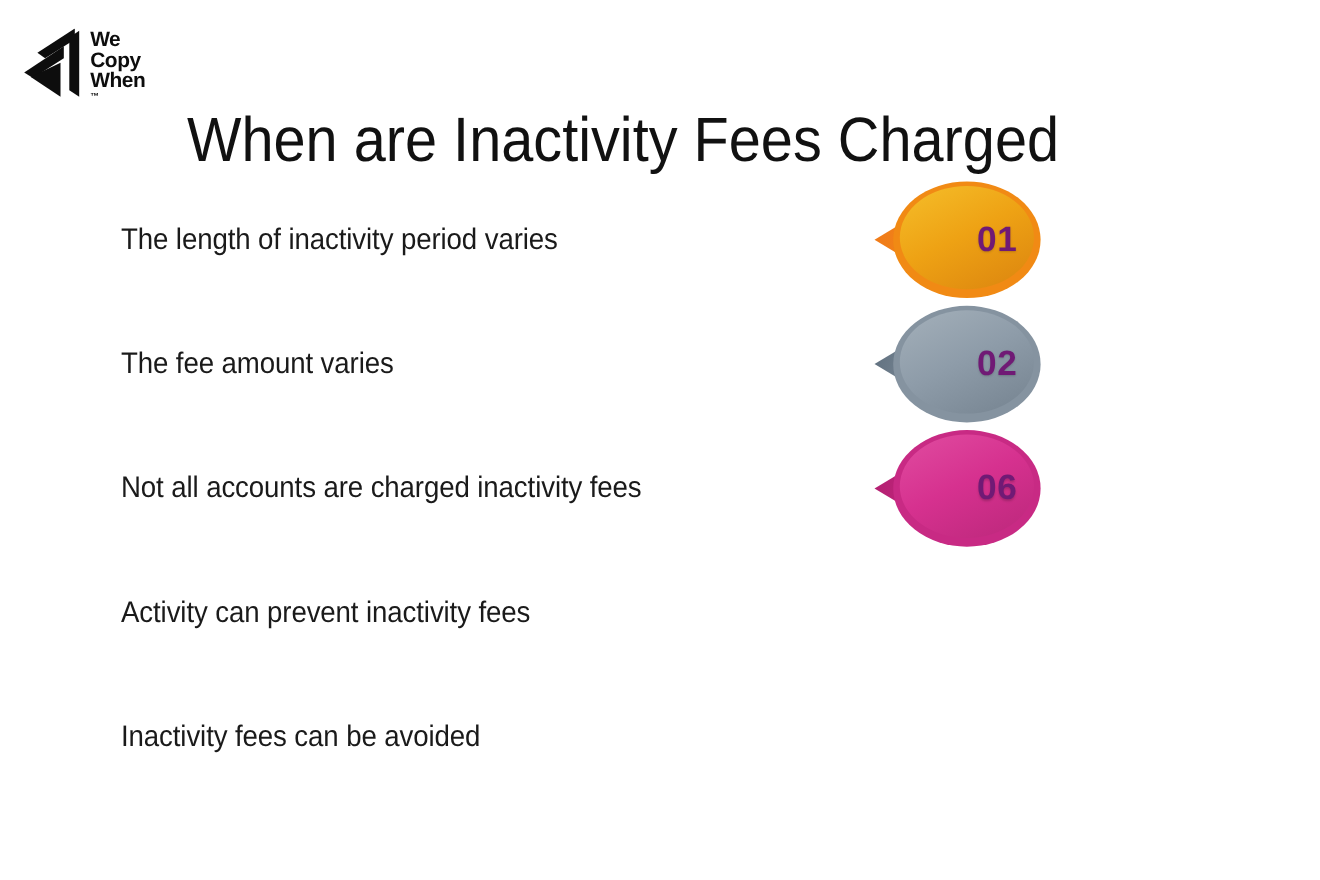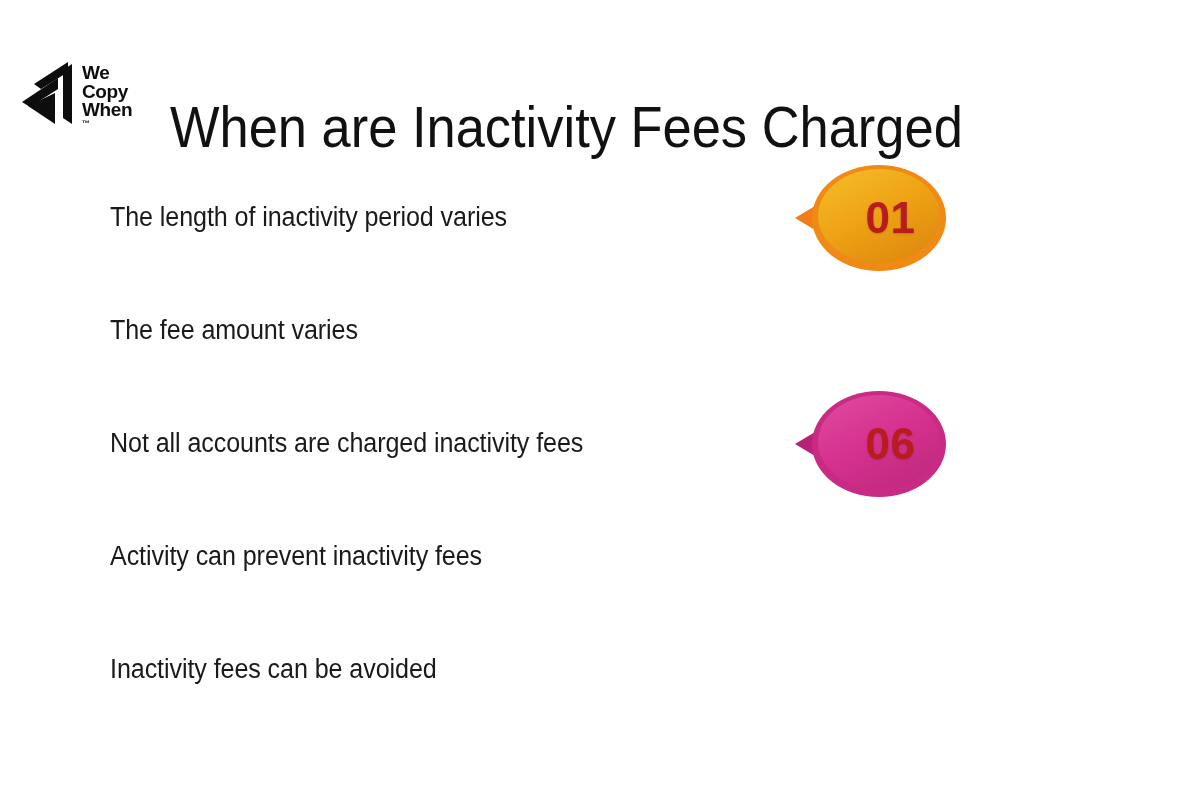--- a/index.html
+++ b/index.html
@@ -17,21 +17,20 @@
 
   
   #brand-logo {
     position: absolute;
     left: 14px;
     top: 26px;
     width: 170px;
     height: 72px;
     display: flex;
     align-items: flex-start;
-    margin-top: 36px;
   }
   #brand-logo .logo-mark {
     width: 62px;
     height: 66px;
     flex: 0 0 auto;
   }
   #brand-logo .logo-words {
     margin-left: 6px;
     margin-top: 2px;
     line-height: 0.98;
@@ -103,31 +102,31 @@
     height: 108px;
   }
   .step-badge svg {
     display: block;
     width: 155px;
     height: 108px;
     overflow: visible;
   }
   .badge-num {
     position: absolute;
-    left: 0;
+    left: 16px;
     top: 0;
     width: 155px;
     height: 108px;
     display: flex;
     align-items: center;
     justify-content: center;
     padding-left: 40px;
     box-sizing: border-box;
-    color: #b91c1c;
-    font-size: 44px;
+    color: #701a75;
+    font-size: 32px;
     font-weight: bold;
     letter-spacing: 0.5px;
     font-family: "Liberation Sans", sans-serif;
     text-shadow: 0 1px 2px rgba(0,0,0,0.18);
     pointer-events: none;
   }
 </style>
 </head>
 <body>
 
@@ -170,20 +169,39 @@
           </defs>
           <path d="M2 54 L72 12 L72 96 Z" fill="url(#g-tail-0)"></path>
           <ellipse cx="86" cy="54" rx="67" ry="53" fill="#F18A14"></ellipse>
           <ellipse cx="86" cy="52" rx="61" ry="47" fill="url(#g-body-0)"></ellipse>
         </svg>
         <span class="badge-num">01</span>
       </div>
     </div>
     <div class="step-row">
       <div class="step-text">The fee amount varies</div>
+      <div class="step-badge">
+        <svg viewBox="0 0 155 108">
+          <defs>
+            <linearGradient id="g-body-1" x1="0" y1="0" x2="0.65" y2="1">
+              <stop offset="0%" stop-color="#A4B0BA"></stop>
+              <stop offset="55.00000000000001%" stop-color="#8E9CA9"></stop>
+              <stop offset="100%" stop-color="#7B8996"></stop>
+            </linearGradient>
+            <linearGradient id="g-tail-1" x1="0" y1="0" x2="1" y2="0.4">
+              <stop offset="0%" stop-color="#5C6C7B"></stop>
+              <stop offset="100%" stop-color="#8593A0"></stop>
+            </linearGradient>
+          </defs>
+          <path d="M2 54 L72 12 L72 96 Z" fill="url(#g-tail-1)"></path>
+          <ellipse cx="86" cy="54" rx="67" ry="53" fill="#8593A0"></ellipse>
+          <ellipse cx="86" cy="52" rx="61" ry="47" fill="url(#g-body-1)"></ellipse>
+        </svg>
+        <span class="badge-num">02</span>
+      </div>
     </div>
     <div class="step-row">
       <div class="step-text">Not all accounts are charged inactivity fees</div>
       <div class="step-badge">
         <svg viewBox="0 0 155 108">
           <defs>
             <linearGradient id="g-body-2" x1="0" y1="0" x2="0.65" y2="1">
               <stop offset="0%" stop-color="#E04CA0"></stop>
               <stop offset="55.00000000000001%" stop-color="#D6318F"></stop>
               <stop offset="100%" stop-color="#C22A80"></stop>

